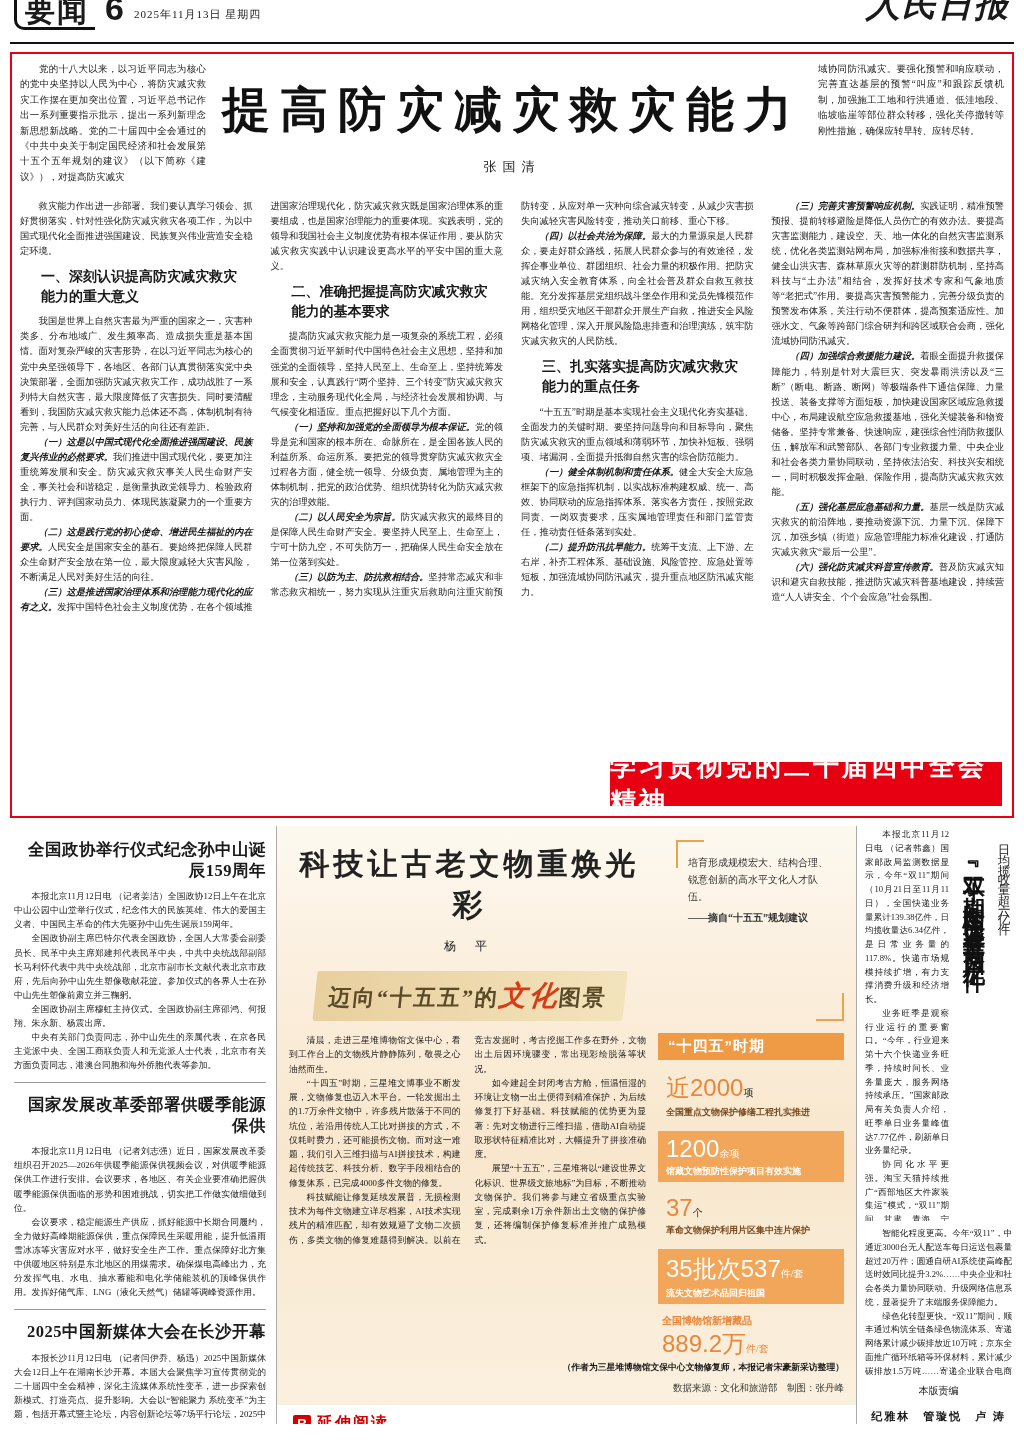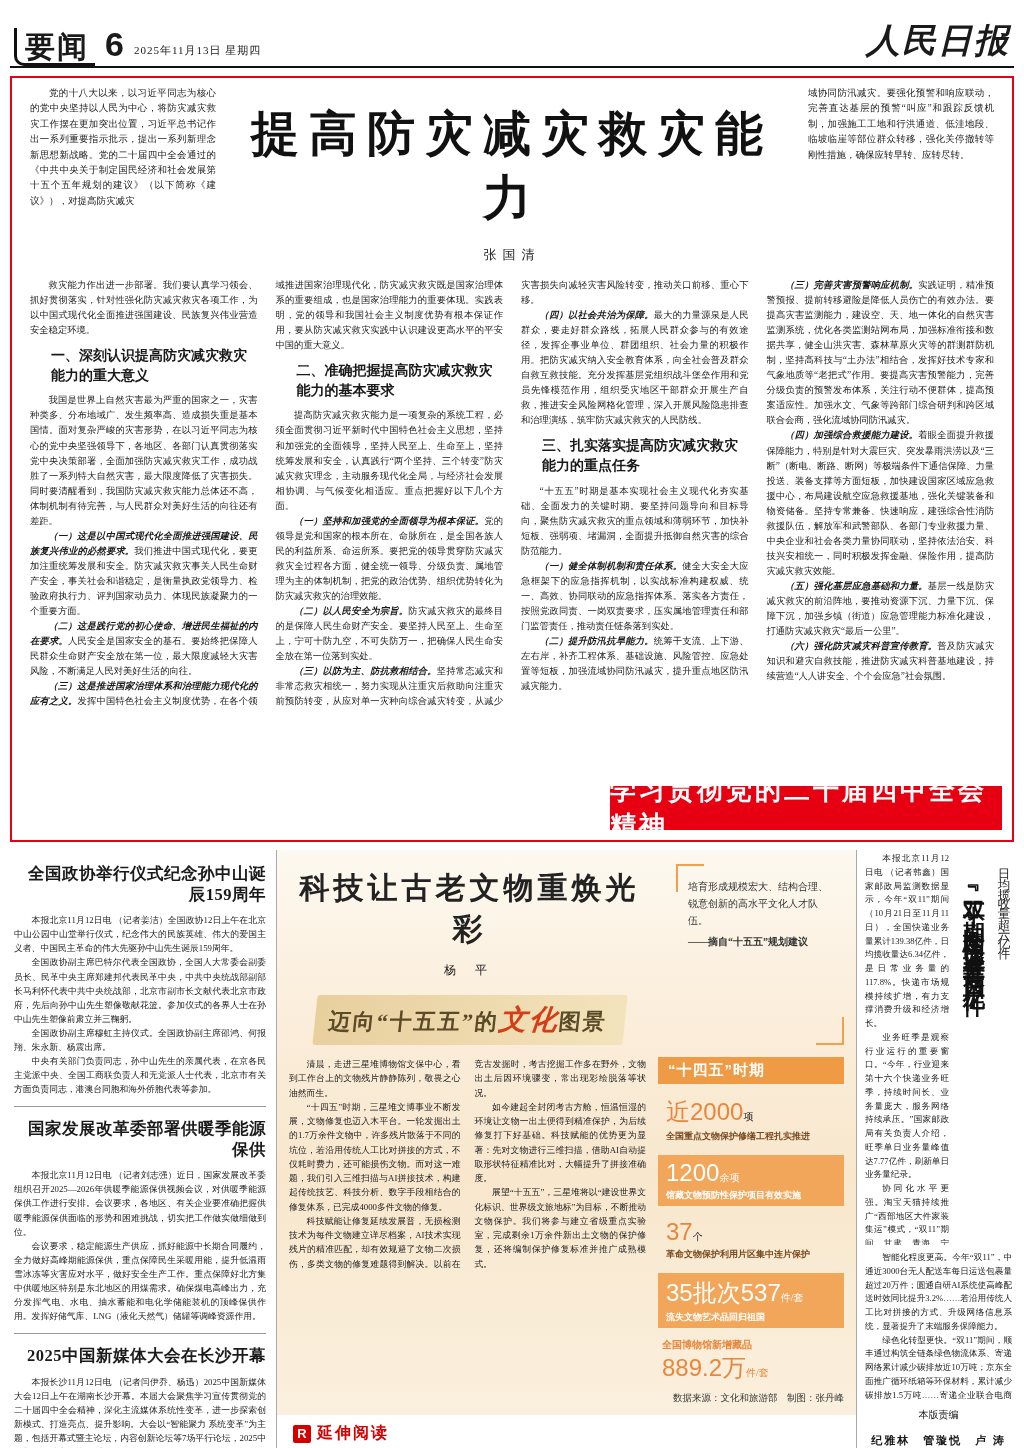--- a/index.html
+++ b/index.html
@@ -2,34 +2,34 @@
 <html><head>
 <meta charset="utf-8">
 <style>
   * { margin:0; padding:0; box-sizing:border-box; }
   html,body { width:1024px; background:#fff; color:#1a1a1a;
     font-family:"Liberation Serif","DejaVu Serif",serif; }
   body { width:1024px; height:1448px; overflow:hidden; position:relative; }
 
   
   .hdr { display:flex; align-items:flex-end; justify-content:space-between;
-    padding:10px 14px 0 14px; height:42px;margin-top:24px; }
+    padding:10px 14px 12px 14px; height:42px; }
   .hdr-left { display:flex; align-items:flex-end; gap:10px; }
   .sec-box { font-size:30px; font-weight:bold; letter-spacing:2px;
     border-left:3px solid #111; border-bottom:3px solid #111;
     border-radius:0 0 0 10px; padding:2px 6px 0 8px; line-height:1.1; }
   .page-num { font-size:34px; font-weight:bold; font-family:"Liberation Sans",sans-serif; padding-bottom:2px;}
   .hdr-date { font-size:11px; letter-spacing:1px; padding-bottom:8px; }
   .masthead { font-size:34px; font-weight:bold; font-style:italic;
     font-family:"DejaVu Serif","Liberation Serif",serif; letter-spacing:2px; padding-bottom:2px;}
   .hdr-rule { border-top:2px solid #111; margin:0 10px; }
 
   
   .main-box { position:relative; margin:8px 10px 0 10px; border:2px solid #e60012;
-    height:766px; padding:8px 18px; overflow:hidden; background:#fff; }
+    height:766px; padding:8px 8px; overflow:hidden; background:#fff; }
   .main-top { display:grid; grid-template-columns:186px 1fr 186px; gap:14px; }
   .m-intro, .m-topright { font-size:9.5px; line-height:1.62; text-align:justify; }
   .m-intro .ind, .m-topright .ind { text-indent:2em; }
   .m-head-wrap { text-align:center; padding-top:16px; }
   .m-headline { font-size:48px; font-weight:bold; letter-spacing:10px;
     font-family:"Liberation Sans","DejaVu Sans",sans-serif; color:#111; }
   .m-byline { font-size:13px; margin-top:16px; letter-spacing:6px; }
   .m-body { margin-top:14px; column-count:4; column-gap:18px;
     height:568px; overflow:hidden; font-size:9.3px; line-height:1.62; text-align:justify; }
   .m-body p { text-indent:2em; }
@@ -270,20 +270,21 @@
               <span class="lb">流失文物艺术品回归祖国</span>
             </div>
 
         </div>
         <div class="stat-extra">
           <span class="lb">全国博物馆新增藏品</span>
           <span class="v">889.2万</span><span class="u">件/套</span>
         </div>
       </div>
     </div>
+    <div class="feat-credit">（作者为三星堆博物馆文保中心文物修复师，本报记者宋豪新采访整理）</div>
     <div class="feat-source">数据来源：文化和旅游部　制图：张丹峰</div>
 
     <div class="ext">
       <div class="ext-tag">
         <span class="ext-r">R</span>
         <span class="ext-tag-label">延伸阅读</span>
       </div>
       <div class="ext-title">文物事业迈上新台阶</div>
 
     </div>
@@ -293,21 +294,21 @@
     <div class="br-top">
       <div class="br-bodycol">
         <p>本报北京11月12日电 （记者韩鑫）国家邮政局监测数据显示，今年“双11”期间（10月21日至11月11日），全国快递业务量累计139.38亿件，日均揽收量达6.34亿件，是日常业务量的117.8%。快递市场规模持续扩增，有力支撑消费升级和经济增长。</p>
           <p>业务旺季是观察行业运行的重要窗口。“今年，行业迎来第十六个快递业务旺季，持续时间长、业务量庞大，服务网络持续承压。”国家邮政局有关负责人介绍，旺季单日业务量峰值达7.77亿件，刷新单日业务量纪录。</p>
           <p>协同化水平更强。淘宝天猫持续推广“西部地区大件家装集运”模式，“双11”期间，甘肃、青海、宁夏、内蒙古、新疆5省区包邮商家单量同比增长30%；抖音电商推出“大促物流保障”机制，提升重点商家履约效率……邮政快递业强化与电商平台的信息协同，通过优化邮件快件处理流程，确保行业运行更加平稳有序。</p>
       </div>
       <div class="vheadline">『双十一』期间全国快递业务量近一百四十亿件</div>
       <div class="vkicker">日均揽收量超六亿件</div>
     </div>
     <div class="br-bottom">
-      <p>智能化程度更高。今年“双11”，中通近3000台无人配送车每日运送包裹量超过20万件；圆通自研AI系统使高峰配送时效同比提升3.2%……若沿用传统人工比对拼接的方式、升级网络信息系统，显著提升了末端服务保障能力。</p>
+      <p>智能化程度更高。今年“双11”，中通近3000台无人配送车每日运送包裹量超过20万件；圆通自研AI系统使高峰配送时效同比提升3.2%……中央企业和社会各类力量协同联动、升级网络信息系统，显著提升了末端服务保障能力。</p>
         <p>绿色化转型更快。“双11”期间，顺丰通过构筑全链条绿色物流体系、寄递网络累计减少碳排放近10万吨；京东全面推广循环纸箱等环保材料，累计减少碳排放1.5万吨……寄递企业联合电商平台推进原发包装应用，加大新能源车辆使用，行业绿色发展成效显著。</p>
     </div>
     <div class="br-footer">
       <div class="t1">本版责编</div>
       <div class="t2">纪雅林　管璇悦　卢 涛</div>
     </div>
   </div>
 
 </div>
 

